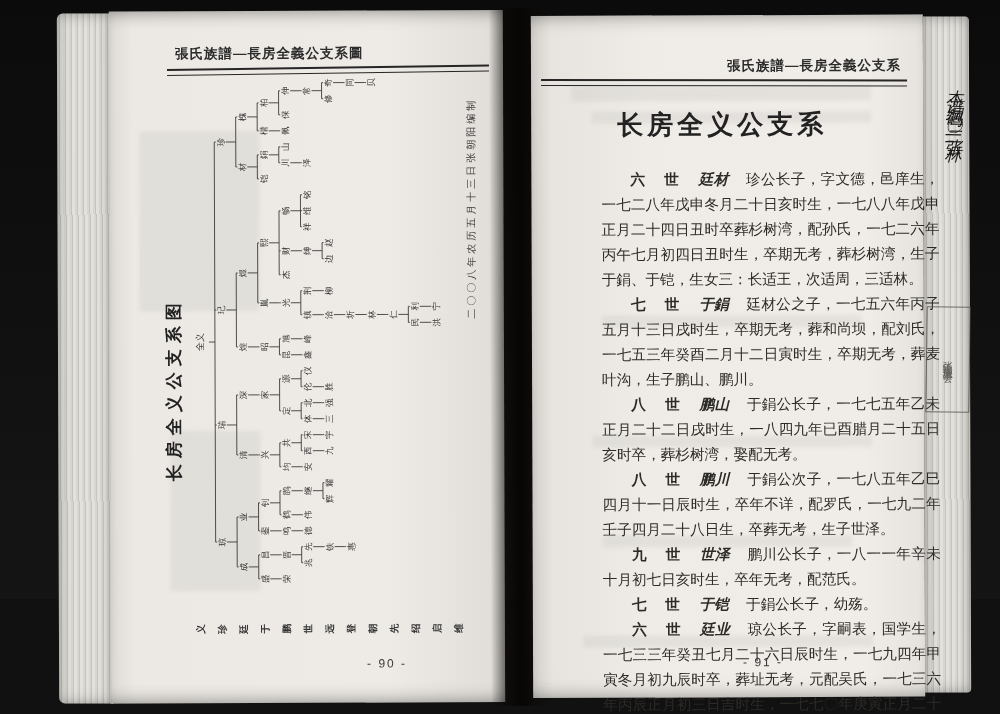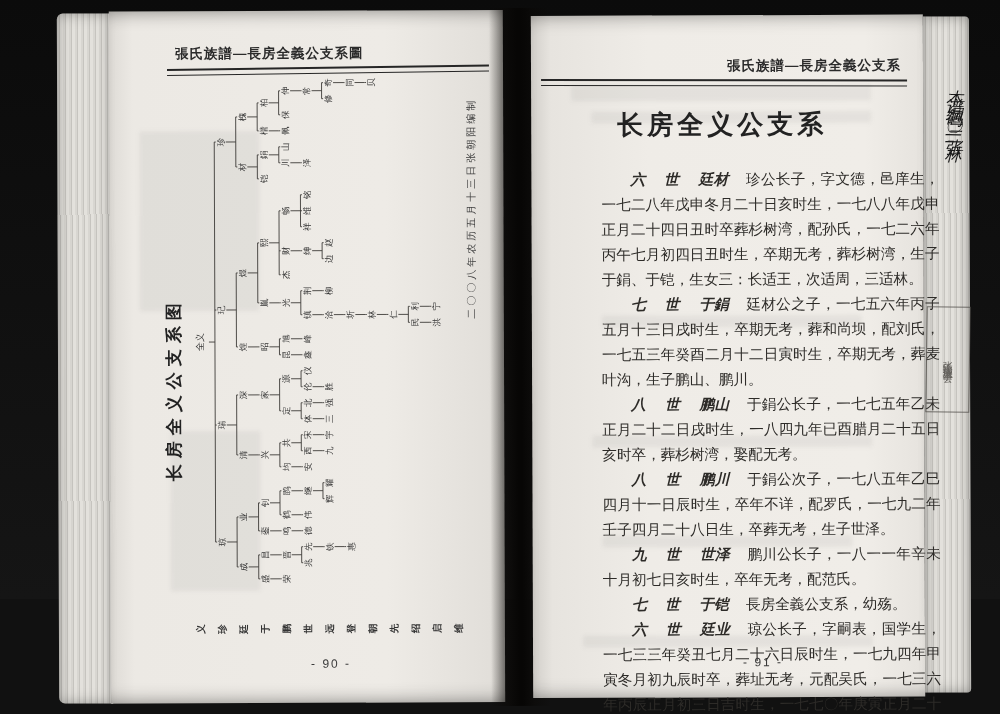--- a/index.html
+++ b/index.html
@@ -31,21 +31,21 @@
     color:#2b2b2b;font-size:13.5px;letter-spacing:1px;white-space:nowrap;}
   .hdr-rule{position:absolute;height:4px;border-top:2px solid #262626;border-bottom:1px solid #262626;}
 
   
   #doc-title{position:absolute;left:0;right:10px;top:92px;text-align:center;
     font-family:"Liberation Sans",sans-serif;font-weight:bold;font-size:26px;
     letter-spacing:4px;color:#222;}
   #entries{position:absolute;left:70px;top:152px;width:338px;font-size:14.6px;
     line-height:25px;color:#2d2b28;text-align:justify;}
   #entries p{margin:0;text-indent:2em;}
-  #entries .gen{font-weight:bold;letter-spacing:2px;margin-right:1.2em;font-style:italic;}
+  #entries .gen{font-weight:bold;letter-spacing:2px;margin-right:1.2em;}
   #entries .nm{font-weight:bold;margin-right:1.2em;font-style:italic;}
 
   .pagenum{position:absolute;font-size:12px;color:#3a3a3a;letter-spacing:2px;
     font-family:"Liberation Sans",sans-serif;}
 
   
   .vanchor{position:absolute;width:0;height:0;}
   .vanchor > span{position:absolute;white-space:nowrap;display:block;
     transform:translate(-50%,-50%) rotate(-90deg);}
   #chart-title span{font-family:"Liberation Sans",sans-serif;font-weight:bold;
@@ -370,21 +370,21 @@
           <text x="123.5" y="556" font-size="9.5" font-weight="bold" text-anchor="middle" dominant-baseline="central" transform="rotate(-90 123.5 556)">世</text>
           <text x="145" y="556" font-size="9.5" font-weight="bold" text-anchor="middle" dominant-baseline="central" transform="rotate(-90 145 556)">远</text>
           <text x="166.5" y="556" font-size="9.5" font-weight="bold" text-anchor="middle" dominant-baseline="central" transform="rotate(-90 166.5 556)">登</text>
           <text x="188" y="556" font-size="9.5" font-weight="bold" text-anchor="middle" dominant-baseline="central" transform="rotate(-90 188 556)">朝</text>
           <text x="209.5" y="556" font-size="9.5" font-weight="bold" text-anchor="middle" dominant-baseline="central" transform="rotate(-90 209.5 556)">先</text>
           <text x="231" y="556" font-size="9.5" font-weight="bold" text-anchor="middle" dominant-baseline="central" transform="rotate(-90 231 556)">绍</text>
           <text x="252.5" y="556" font-size="9.5" font-weight="bold" text-anchor="middle" dominant-baseline="central" transform="rotate(-90 252.5 556)">启</text>
           <text x="274" y="556" font-size="9.5" font-weight="bold" text-anchor="middle" dominant-baseline="central" transform="rotate(-90 274 556)">维</text>
         </svg>
 
-      <div class="pagenum" style="left:200px;top:646px;width:80px;text-align:left;">- 90 -</div>
+      <div class="pagenum" style="left:216px;top:646px;width:80px;text-align:right;">- 90 -</div>
     </div>
 
     <div id="gutter"></div>
 
     <div id="page-right" class="page">
       <div class="ghost" style="left:40px;top:70px;width:300px;height:16px;"></div>
       <div class="ghost" style="left:60px;top:96px;width:280px;height:12px;"></div>
       <div class="ghost" style="left:70px;top:300px;width:260px;height:12px;"></div>
       <div class="ghost" style="left:60px;top:420px;width:280px;height:12px;"></div>
       <div class="ghost" style="left:70px;top:520px;width:250px;height:12px;"></div>
@@ -394,21 +394,21 @@
       <div class="hdr-rule" style="left:10px;right:16px;top:64px;transform:rotate(0.3deg);"></div>
 
       <div id="doc-title">长房全义公支系</div>
 
       <div id="entries">
           <p><span class="gen">六　世</span><span class="nm">廷材</span><span>珍公长子，字文德，邑庠生，一七二八年戊申冬月二十日亥时生，一七八八年戊申正月二十四日丑时卒葬杉树湾，配孙氏，一七二六年丙午七月初四日丑时生，卒期无考，葬杉树湾，生子于鋗、于铠，生女三：长适王，次适周，三适林。</span></p>
           <p><span class="gen">七　世</span><span class="nm">于鋗</span><span>廷材公之子，一七五六年丙子五月十三日戌时生，卒期无考，葬和尚坝，配刘氏，一七五三年癸酉二月十二日寅时生，卒期无考，葬麦叶沟，生子鹏山、鹏川。</span></p>
           <p><span class="gen">八　世</span><span class="nm">鹏山</span><span>于鋗公长子，一七七五年乙未正月二十二日戌时生，一八四九年已酉腊月二十五日亥时卒，葬杉树湾，娶配无考。</span></p>
           <p><span class="gen">八　世</span><span class="nm">鹏川</span><span>于鋗公次子，一七八五年乙巳四月十一日辰时生，卒年不详，配罗氏，一七九二年壬子四月二十八日生，卒葬无考，生子世泽。</span></p>
           <p><span class="gen">九　世</span><span class="nm">世泽</span><span>鹏川公长子，一八一一年辛未十月初七日亥时生，卒年无考，配范氏。</span></p>
-          <p><span class="gen">七　世</span><span class="nm">于铠</span><span>長房全義公支系，幼殇。</span></p>
+          <p><span class="gen">七　世</span><span class="nm">于铠</span><span>于鋗公长子，幼殇。</span></p>
           <p><span class="gen">六　世</span><span class="nm">廷业</span><span>琼公长子，字嗣表，国学生，一七三三年癸丑七月二十六日辰时生，一七九四年甲寅冬月初九辰时卒，葬址无考，元配吴氏，一七三六年丙辰正月初三日吉时生，一七七〇年庚寅正月二十一日吉时卒，葬址无考；继配李氏、周氏，生卒无考，生子于钊、于銮。</span></p>
         </div>
 
       <div class="pagenum" style="left:190px;top:640px;width:80px;text-align:center;">- 91 -</div>
     </div>
 
     <div id="handwriting">本谱编码〇二二张林</div>
     <div id="edge-stamp">张氏家族理事会</div>
 
   </div>

